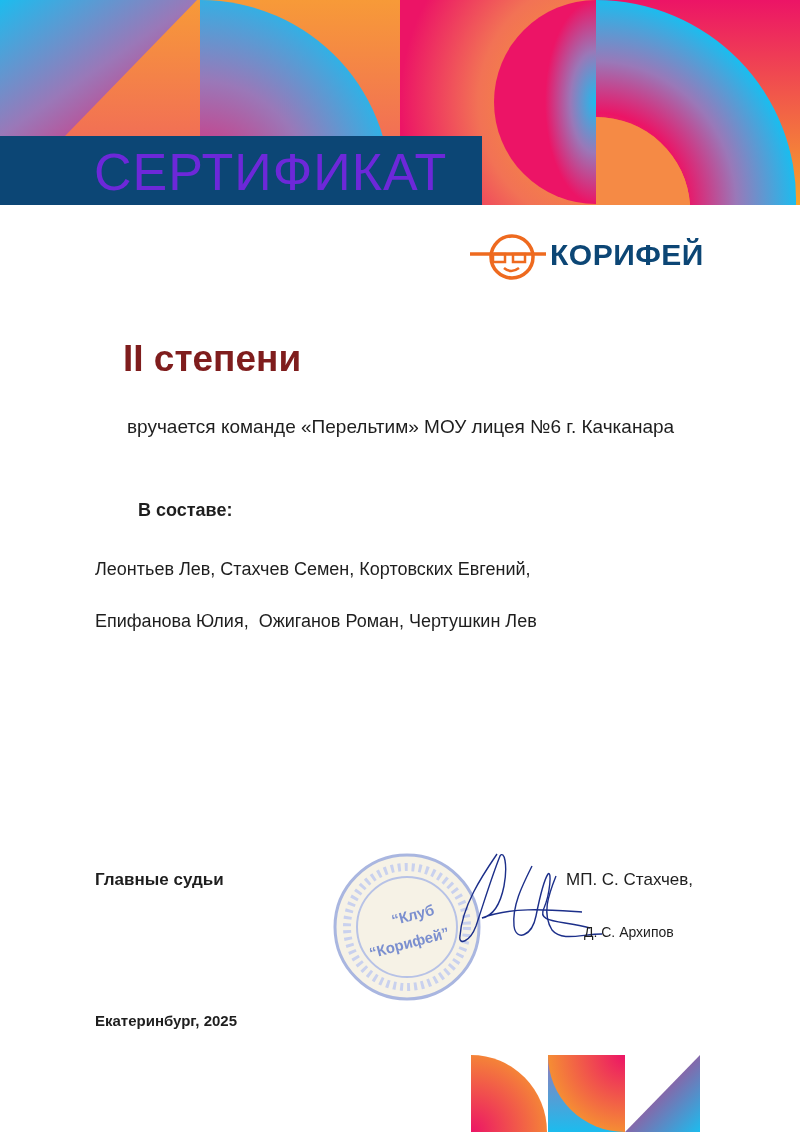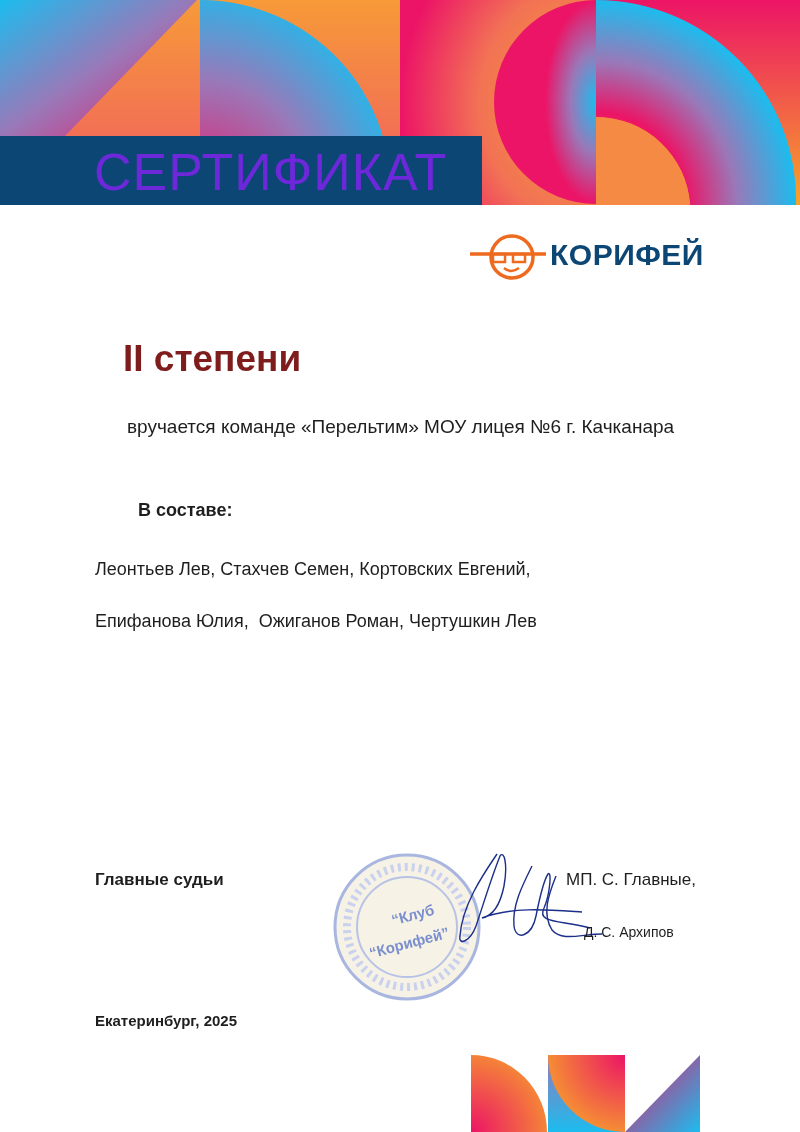--- a/index.html
+++ b/index.html
@@ -113,21 +113,21 @@
   <text x="62" y="70" font-size="15" font-weight="bold" fill="#7b8fcf" font-family="Liberation Sans, sans-serif" transform="rotate(-15 75 75)">“Клуб</text>
   <text x="32" y="96" font-size="15" font-weight="bold" fill="#7b8fcf" font-family="Liberation Sans, sans-serif" transform="rotate(-15 75 75)">“Корифей”</text>
 </svg>
 
 <svg class="signature" viewBox="0 0 150 110">
   <path d="M45,8 C30,30 10,60 8,90 C6,100 18,96 24,80 C34,50 40,30 48,10 C52,4 56,18 52,40 C48,60 40,70 30,72 C60,60 100,64 130,66" fill="none" stroke="#1c2f8a" stroke-width="1.4"></path>
   <path d="M80,20 C70,40 60,60 62,80 C64,96 80,90 84,70 C88,50 92,34 96,28 C100,24 98,48 92,62 C84,78 110,74 138,82" fill="none" stroke="#1c2f8a" stroke-width="1.4"></path>
   <path d="M104,30 C96,50 90,68 100,84 C110,96 130,88 150,88" fill="none" stroke="#1c2f8a" stroke-width="1.4"></path>
 </svg>
 
-<div class="judge1">МП. С. Главные,</div>
+<div class="judge1">МП. С. Стахчев,</div>
 <div class="judge2">Д. С. Архипов</div>
 
 <div class="city">Екатеринбург, 2025</div>
 
 <svg class="footer-art" viewBox="0 0 250 77">
   <defs>
     <radialGradient id="f1" cx="0" cy="1" r="1.3">
       <stop offset="0" stop-color="#ec1466"></stop>
       <stop offset="1" stop-color="#f7a52a"></stop>
     </radialGradient>

